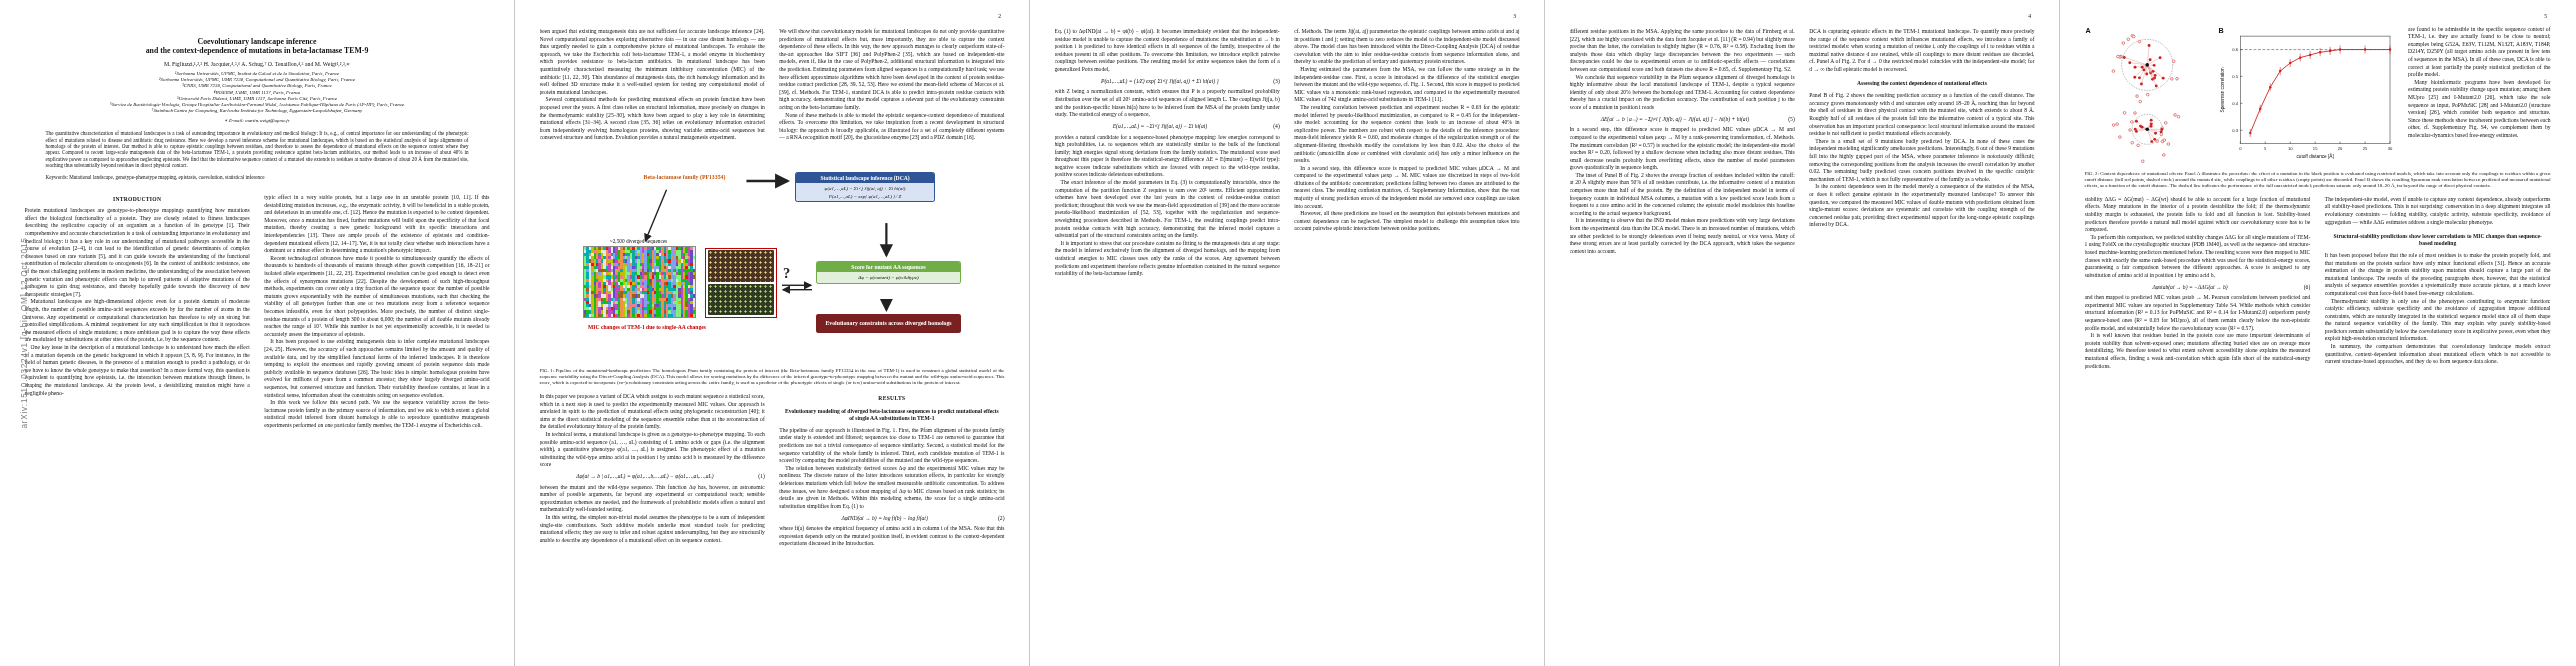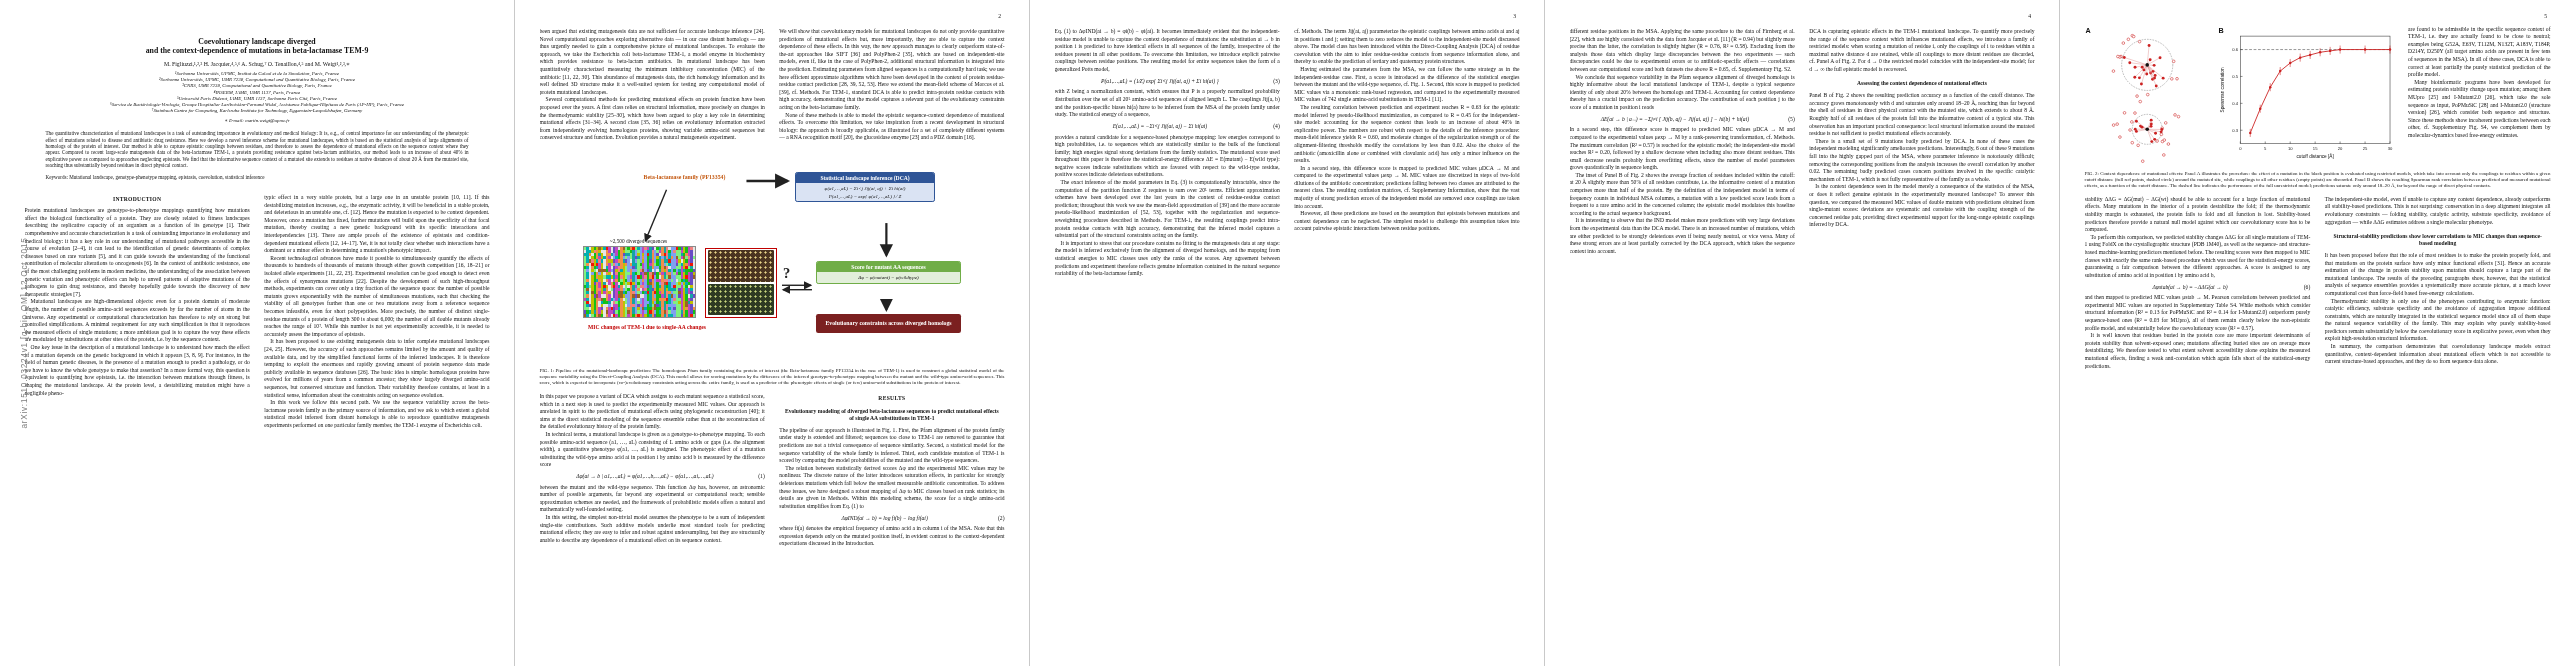--- a/index.html
+++ b/index.html
@@ -68,21 +68,21 @@
   .fig2-sidecol p.body { font-size:5.6px; }
 </style>
 </head>
 <body>
 
 <div class="canvas">
 
   <div class="page">
     <div class="watermark">arXiv:1510.03224v1  [q-bio.QM]  12 Oct 2015</div>
     <div class="title">
-      <div>Coevolutionary landscape diverged</div>
+      <div>Coevolutionary landscape inference</div>
       <div>and the context-dependence of mutations in beta-lactamase TEM-9</div>
     </div>
     <div class="authors">M. Figliuzzi,¹,²,³ H. Jacquier,⁴,⁵,⁶ A. Schug,⁷ O. Tenaillon,⁴,⁵ and M. Weigt¹,²,³,∗</div>
     <div class="affil">
       <div>¹Sorbonne Universités, UPMC, Institut de Calcul et de la Simulation, Paris, France</div>
       <div>²Sorbonne Universités, UPMC, UMR 7238, Computational and Quantitative Biology, Paris, France</div>
       <div>³CNRS, UMR 7238, Computational and Quantitative Biology, Paris, France</div>
       <div>⁴INSERM, IAME, UMR 1137, Paris, France</div>
       <div>⁵Université Paris Diderot, IAME, UMR 1137, Sorbonne Paris Cité, Paris, France</div>
       <div>⁶Service de Bactériologie-Virologie, Groupe Hospitalier Lariboisière-Fernand Widal, Assistance Publique-Hôpitaux de Paris (AP-HP), Paris, France</div>

